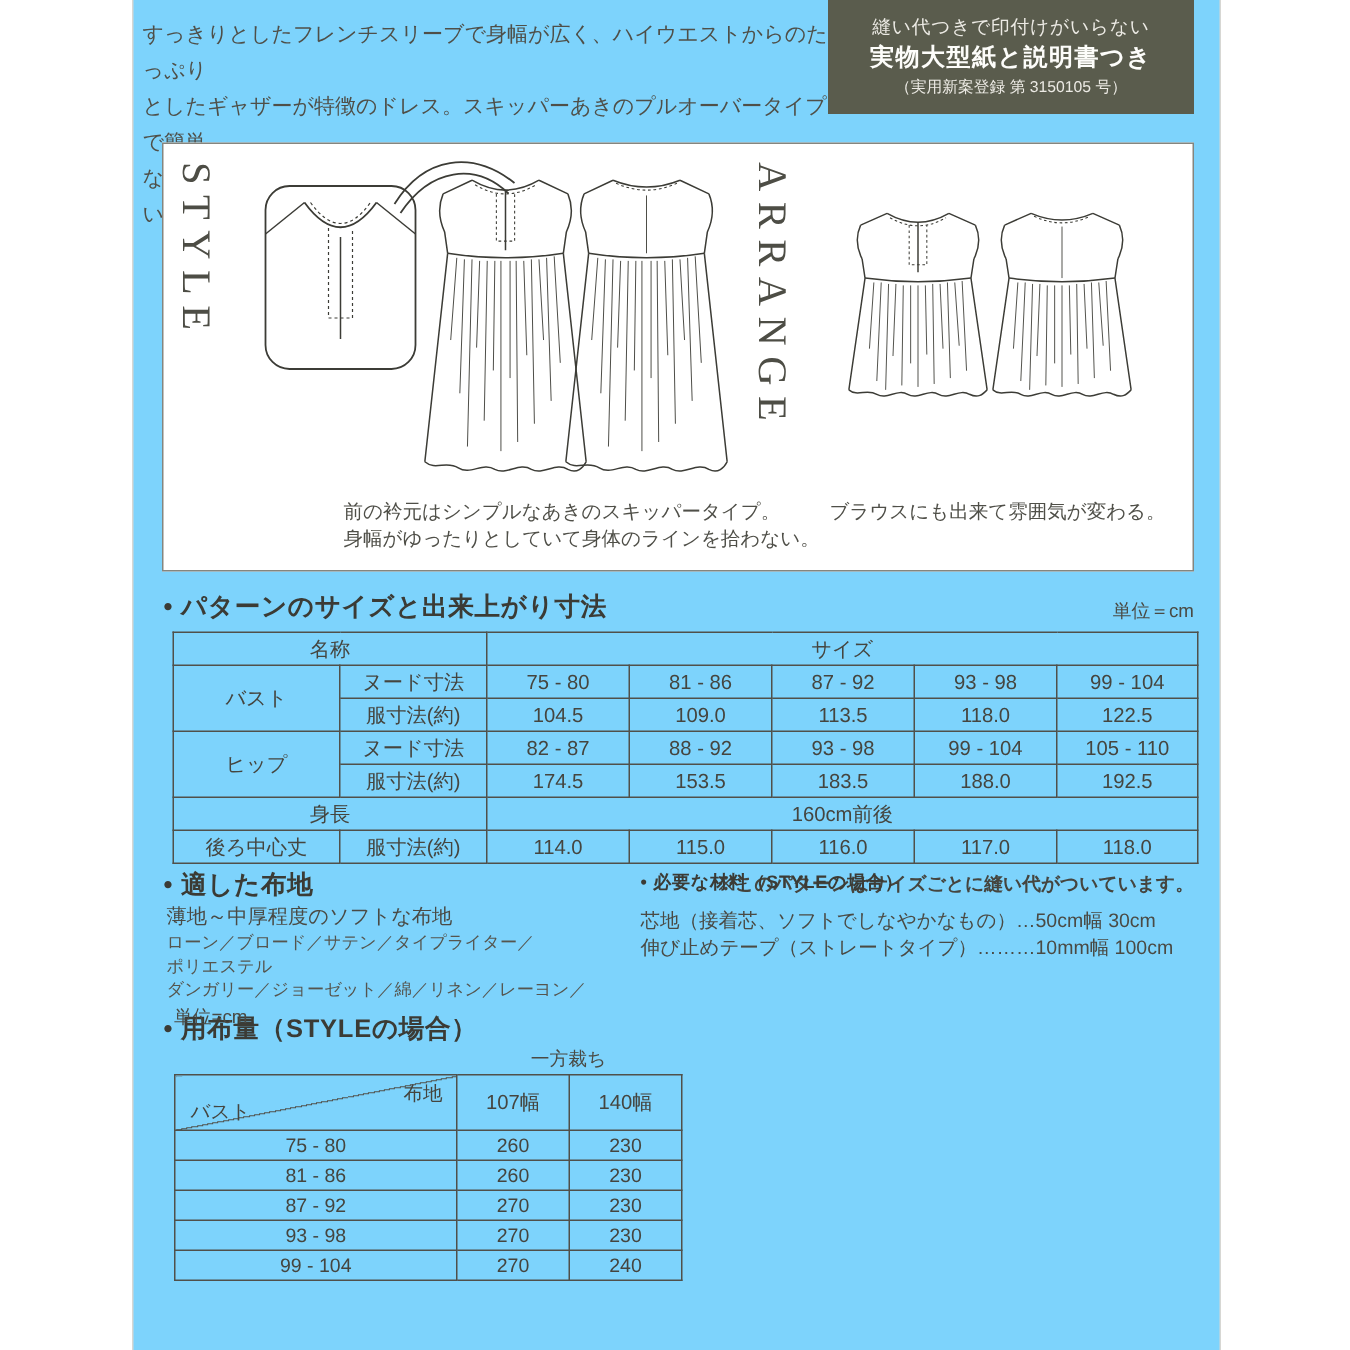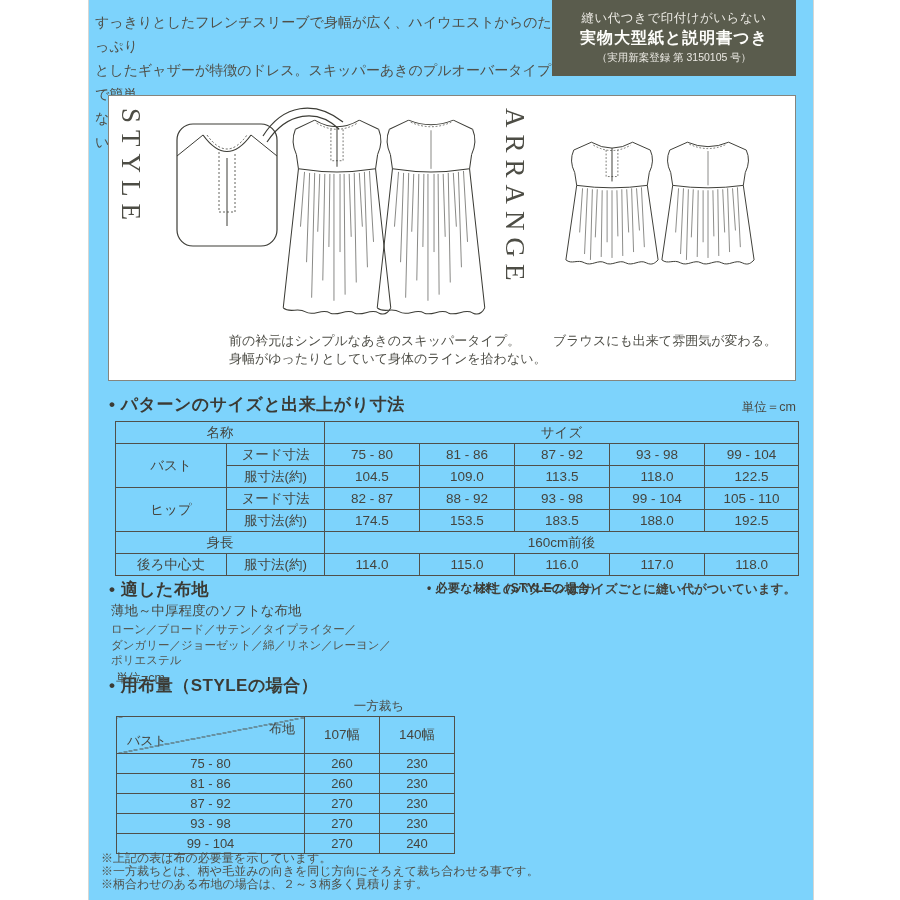--- a/index.html
+++ b/index.html
@@ -221,25 +221,29 @@
       <td>118.0</td>
     </tr>
   </tbody>
       </table>
   <div class="abs sizenote">※このパターンはサイズごとに縫い代がついています。</div>
 
   <div class="abs h1" style="left:20px;top:578px;">• 適した布地</div>
   <div class="abs sub" style="left:22px;top:602px;">薄地～中厚程度のソフトな布地</div>
   <div class="abs list" style="left:22px;top:622px;">
     <div>ローン／ブロード／サテン／タイプライター／</div>
+    <div>ポリエステル</div>
     <div>ダンガリー／ジョーゼット／綿／リネン／レーヨン／</div>
-    <div>ポリエステル</div>
   </div>
 
   <div class="abs h1" style="left:338px;top:580px;font-size:12px;">• 必要な材料（STYLEの場合）</div>
+  <div class="abs" style="left:338px;top:605px;font-size:13px;line-height:17.5px;color:#4a4a44;">
+    <div>芯地（接着芯、ソフトでしなやかなもの）…50cm幅 30cm</div>
+    <div>伸び止めテープ（ストレートタイプ）………10mm幅 100cm</div>
+  </div>
 
   <div class="abs h1" style="left:20px;top:674px;">• 用布量（STYLEの場合）</div>
   <div class="abs small" style="left:27px;top:670px;">単位=cm</div>
   <div class="abs small" style="left:215px;top:698px;width:150px;text-align:center;">一方裁ち</div>
 
   <table class="abs fabtbl">
     <colgroup>
           <col style="width:188px">
           <col style="width:75px">
           <col style="width:75px">
@@ -274,20 +278,15 @@
       <td class="data">230</td>
     </tr>
     <tr>
       <td class="data">99 - 104</td>
       <td class="data">270</td>
       <td class="data">240</td>
     </tr>
   </tbody>
       </table>
 
-  <div class="abs notes">
-    <div>※上記の表は布の必要量を示しています。</div>
-    <div>※一方裁ちとは、柄や毛並みの向きを同じ方向にそろえて裁ち合わせる事です。</div>
-    <div>※柄合わせのある布地の場合は、２～３柄多く見積ります。</div>
-  </div>
 
 </div>
 </div>
 
 </body></html>

